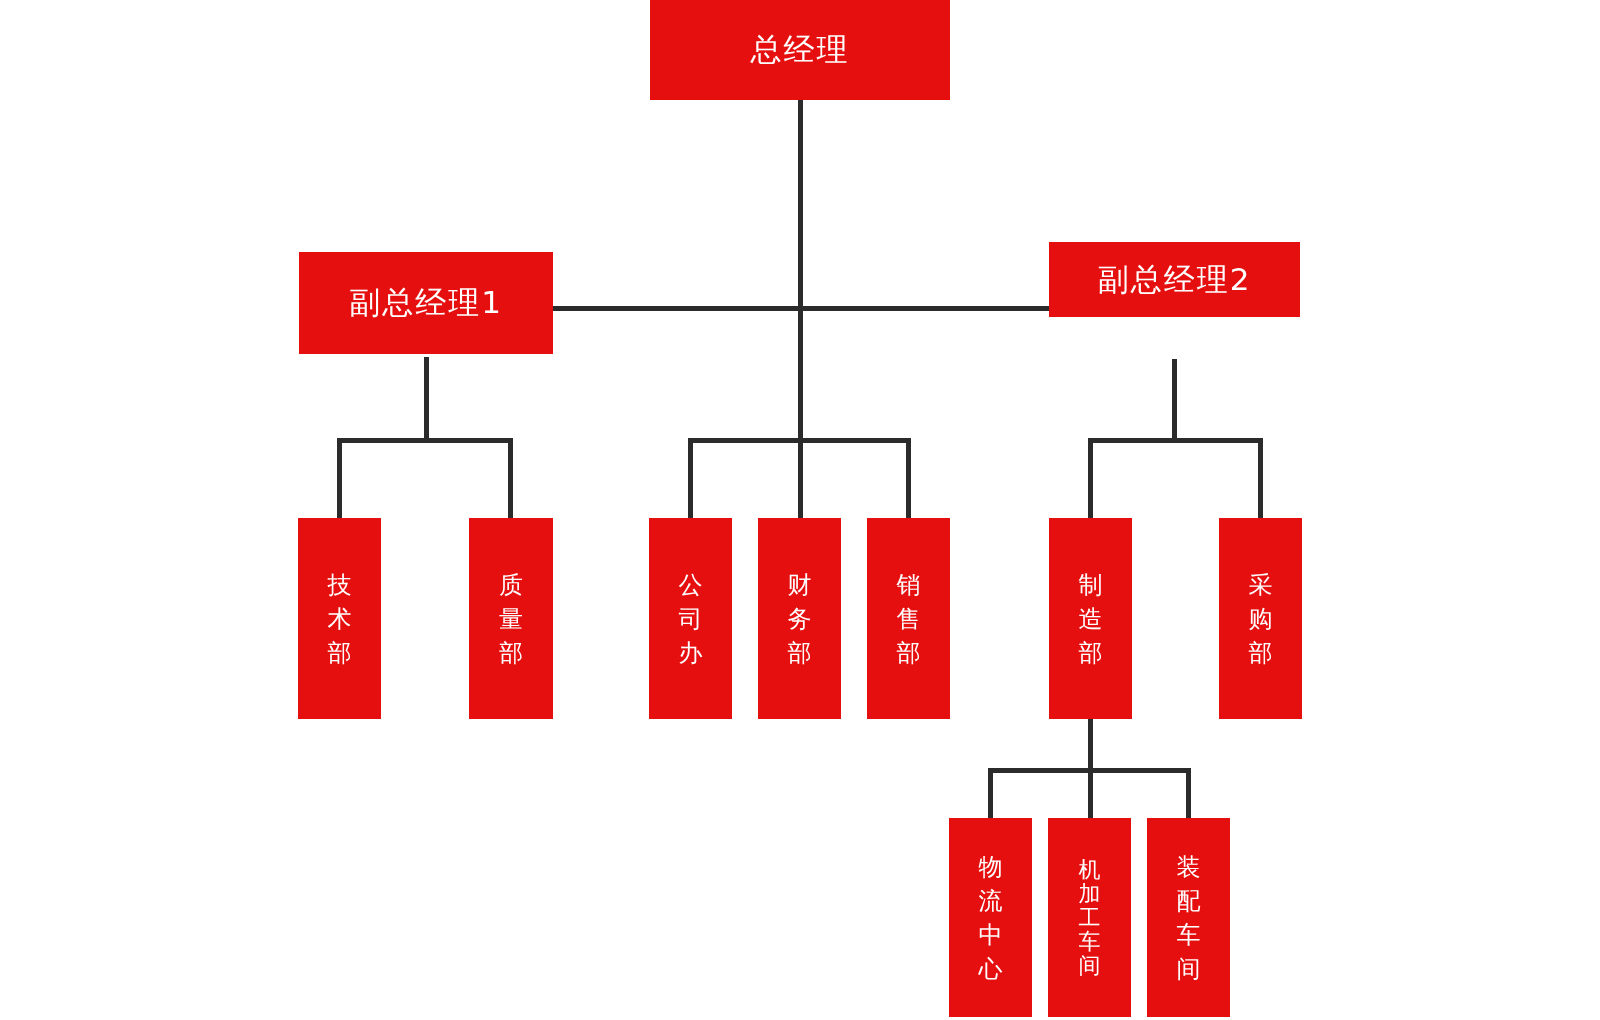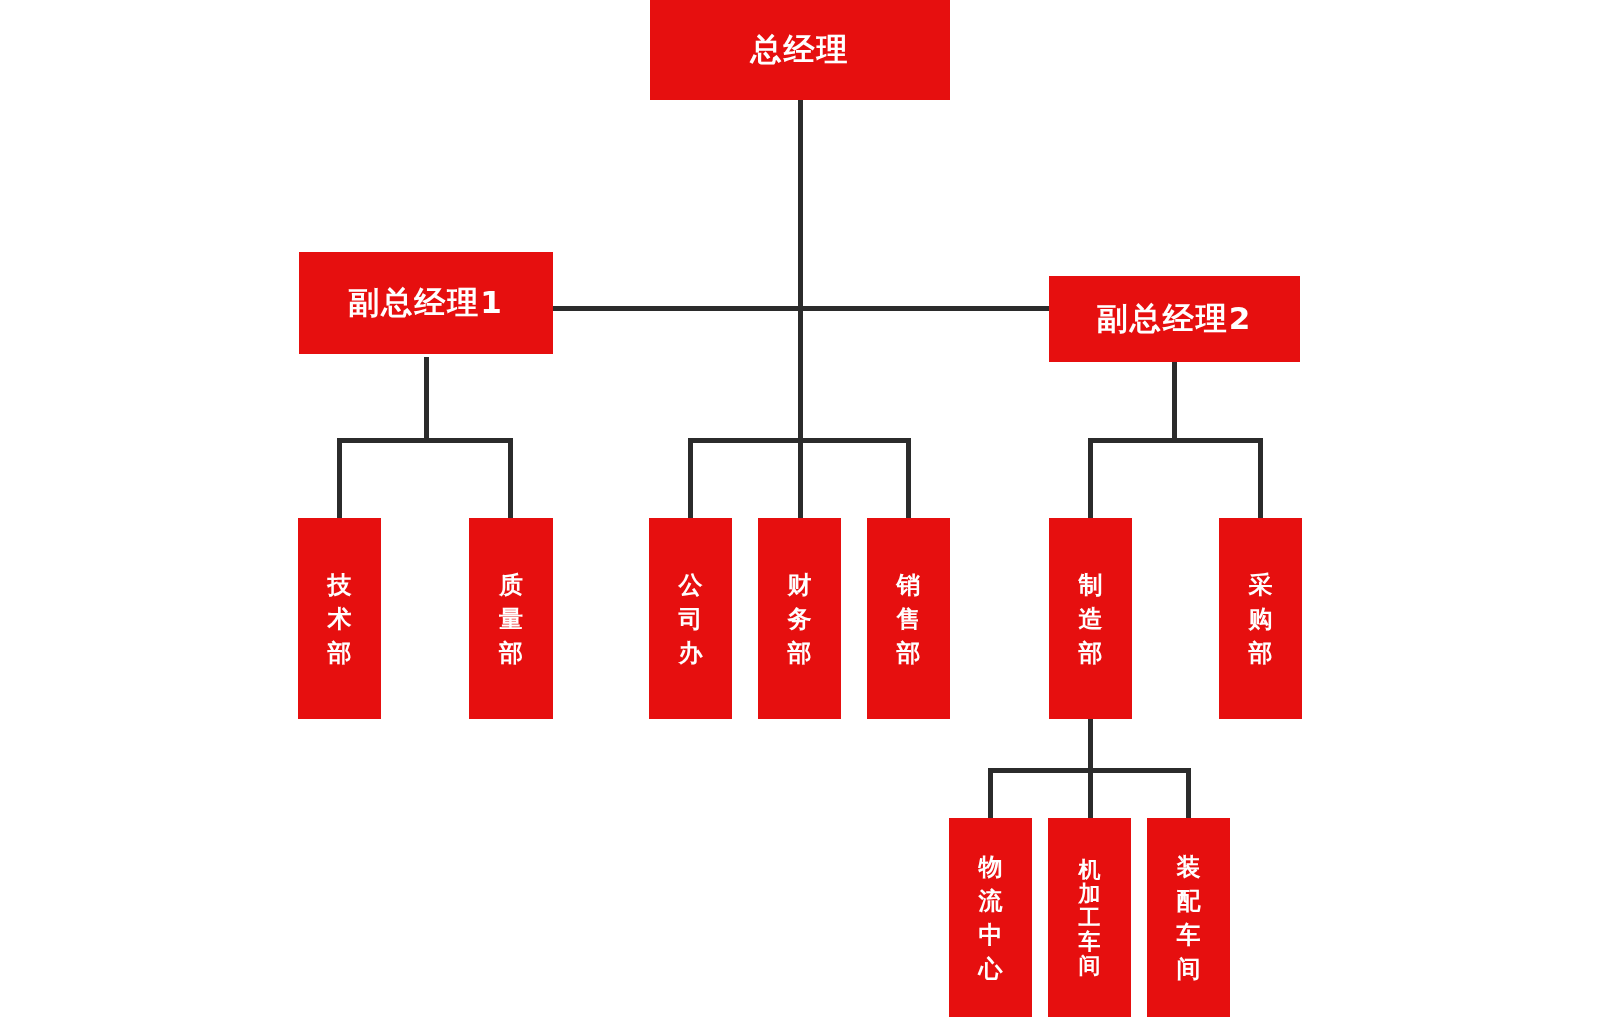--- a/index.html
+++ b/index.html
@@ -12,21 +12,21 @@
     font-family: "DejaVu Sans", sans-serif;
   }
   .line {
     position: absolute;
     background: #2b2b2b;
   }
   .node {
     position: absolute;
     background: #e60f0f;
     color: #ffffff;
-    font-weight: bold;
+    font-weight: normal;
     display: flex;
     align-items: center;
     justify-content: center;
     text-align: center;
   }
   .node.h {
     font-size: 31px;
     letter-spacing: 2px;
   }
   .node.v {
@@ -67,21 +67,21 @@
   <div class="line" style="left:988px;  top:768px; width:5px;   height:50px;"></div>
   <div class="line" style="left:1186px; top:768px; width:5px;   height:50px;"></div>
 
   <div class="node h" style="left:650px; top:0px; width:300px; height:100px;">
     <span>总经理</span>
   </div>
 
   <div class="node h" style="left:299px; top:252px; width:254px; height:102px;">
     <span>副总经理1</span>
   </div>
-  <div class="node h" style="left:1049px; top:276px; width:251px; height:86px;">
+  <div class="node h" style="left:1049px; top:242px; width:251px; height:75px;">
     <span>副总经理2</span>
   </div>
 
   <div class="node v" style="left:298px; top:518px; width:83px; height:201px;">
     <span>
         <span class="vch">技</span>
         <span class="vch">术</span>
         <span class="vch">部</span>
       </span>
   </div>

